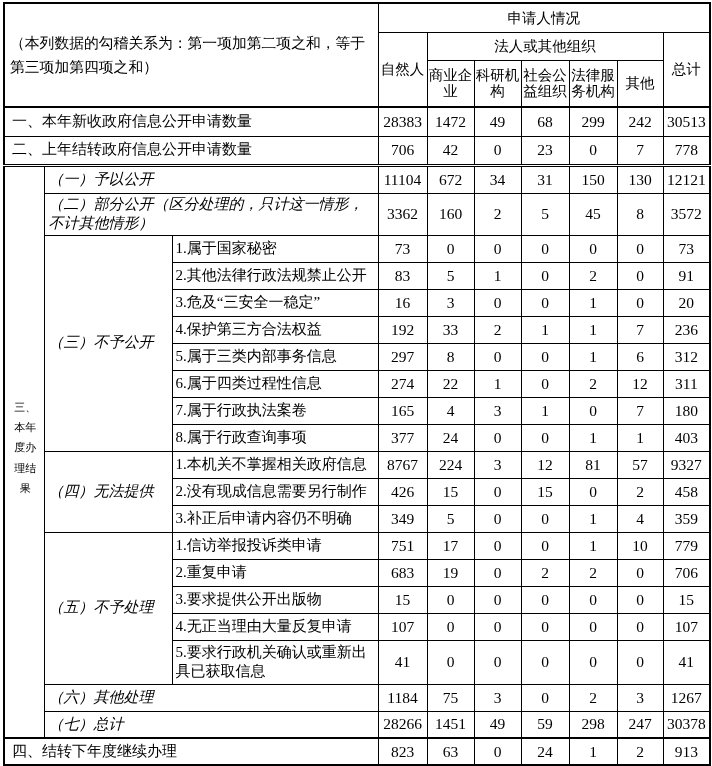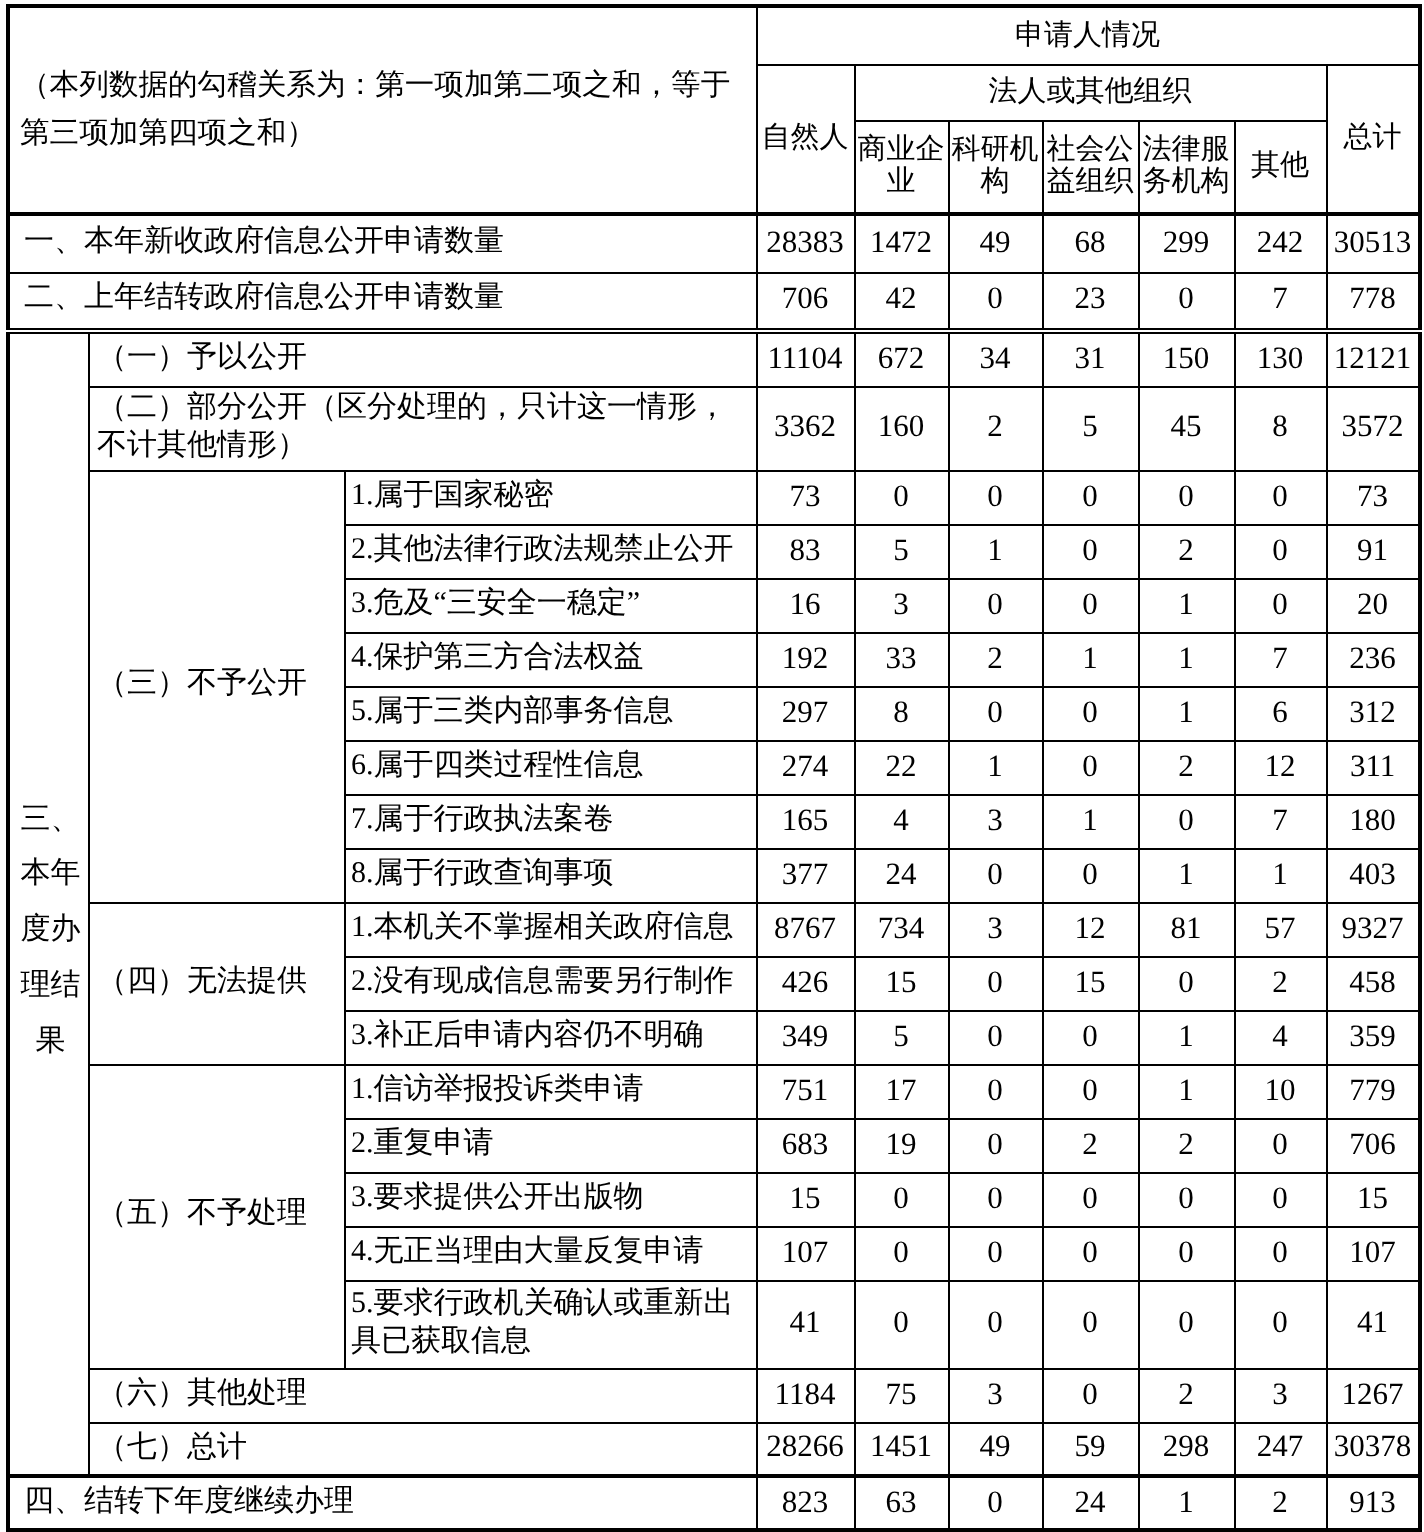--- a/index.html
+++ b/index.html
@@ -15,24 +15,24 @@
   }
   td { border:1px solid #000; overflow:hidden; padding:0; vertical-align:middle; }
   
   .note {
     font-size:14.8px; line-height:1.65; text-align:left;
     padding:2px 5px 2px 5px;
   }
   .ch { text-align:center; font-size:14.5px; line-height:1.12; word-break:break-all; padding:1px 1px; }
   
   .lab  { font-size:15px; line-height:1.3; text-align:left; padding:1px 3px 1px 7px; }
-  .lab2 { font-size:15px; line-height:1.3; text-align:left; padding:1px 3px 1px 4px; }
+  .lab2 { font-size:15px; line-height:1.3; text-align:left; padding:1px 3px 1px 4px;font-style:italic; }
   .itm  { font-size:15px; line-height:1.3; text-align:left; padding:1px 2px 1px 3px; }
   .vlab {
-    font-size:15px; line-height:1.85; text-align:center;
+    font-size:11px; line-height:1.85; text-align:center;
     vertical-align:top; padding:230px 2px 0 4px; word-break:break-all;
   }
   .num { text-align:center; font-size:15.5px; padding:0 1px; }
   
   .rh1 { height:29px; } .rh2 { height:28px; } .rh3 { height:47px; }
   .rA  { height:29px;margin-top:38px; } .rG1 { height:28px; } .rG2 { height:40px; }
   .rS  { height:27px; } .rT  { height:44px; }
   
   .sep2 > td { border-top:2px solid #000; }
   .sepD > td { border-top:3px double #000; }
@@ -197,21 +197,21 @@
     <td class="num">0</td>
     <td class="num">1</td>
     <td class="num">1</td>
     <td class="num">403</td>
   </tr>
 
   <tr class="rS">
     <td class="lab2" rowspan="3">（四）无法提供</td>
     <td class="itm">1.本机关不掌握相关政府信息</td>
     <td class="num">8767</td>
-    <td class="num">734</td>
+    <td class="num">224</td>
     <td class="num">3</td>
     <td class="num">12</td>
     <td class="num">81</td>
     <td class="num">57</td>
     <td class="num">9327</td>
   </tr>
   <tr class="rS">
     <td class="itm">2.没有现成信息需要另行制作</td>
     <td class="num">426</td>
     <td class="num">15</td>

